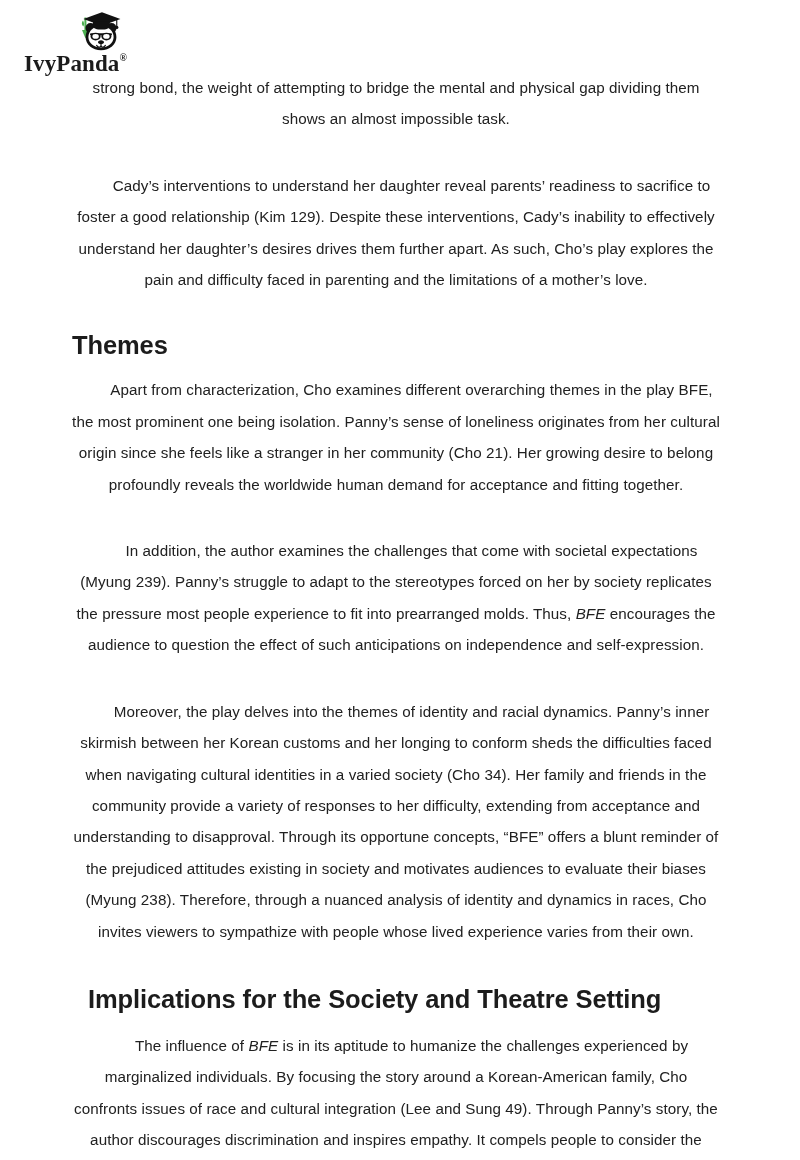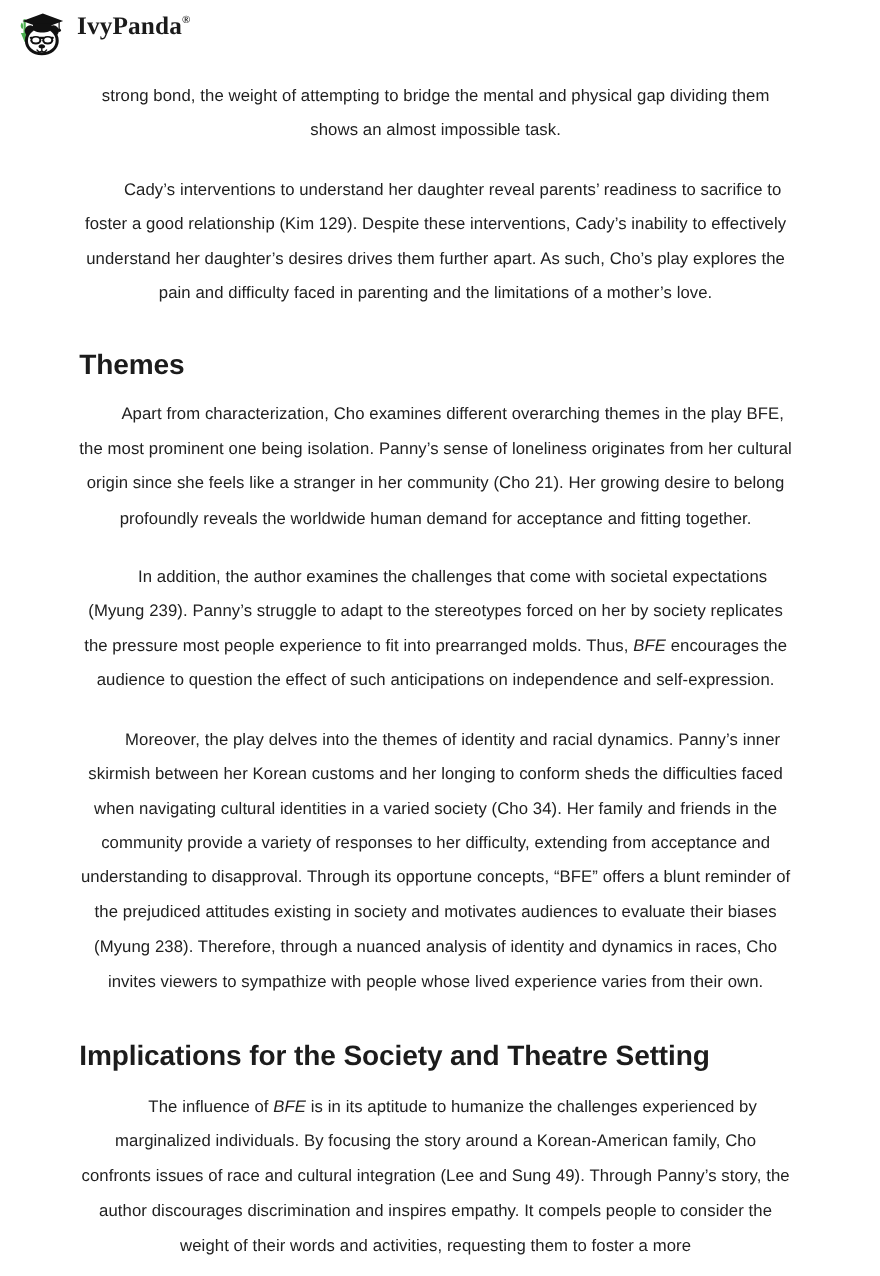--- a/index.html
+++ b/index.html
@@ -29,22 +29,23 @@
     left: 0;
     width: 800px;
     height: 62px;
     box-sizing: border-box;
   }
   .brand {
     position: absolute;
     left: 18px;
     top: 11px;
     display: flex;
-    align-items: flex-start;
+    align-items: flex-end;
     height: 40px;
+    flex-direction: column;
   }
   .brand-logo {
     width: 46px;
     height: 40px;
     display: block;
     flex: 0 0 auto;
   }
   .brand-name {
     font-family: "Liberation Serif", serif;
     font-size: 23px;
@@ -86,39 +87,39 @@
   }
   .para {
     font-size: 15.2px;
     line-height: 31.4px;
     color: #212121;
     margin: 0 0 0 0;
     text-align: center;
     letter-spacing: 0.005em;
   }
   .para + .para {
-    margin-top: 22px;
+    margin-top: 35px;
   }
   .para.indent {
     text-indent: 31px;
   }
   .para i {
     font-style: italic;
   }
 
   h2.heading {
     font-size: 25.5px;
     line-height: 39px;
     font-weight: bold;
     color: #1c1c1c;
     margin: 31px 0 9px 0;
     letter-spacing: -0.1px;
   }
   h2.heading.second {
-    margin: 33px 0 11px 0;
+    margin: 33px 0 11px 16px;
     max-width: 600px;
   }
 
   
   .page-footer {
     position: absolute;
     left: 0;
     bottom: 18px;
     width: 800px;
     text-align: center;

